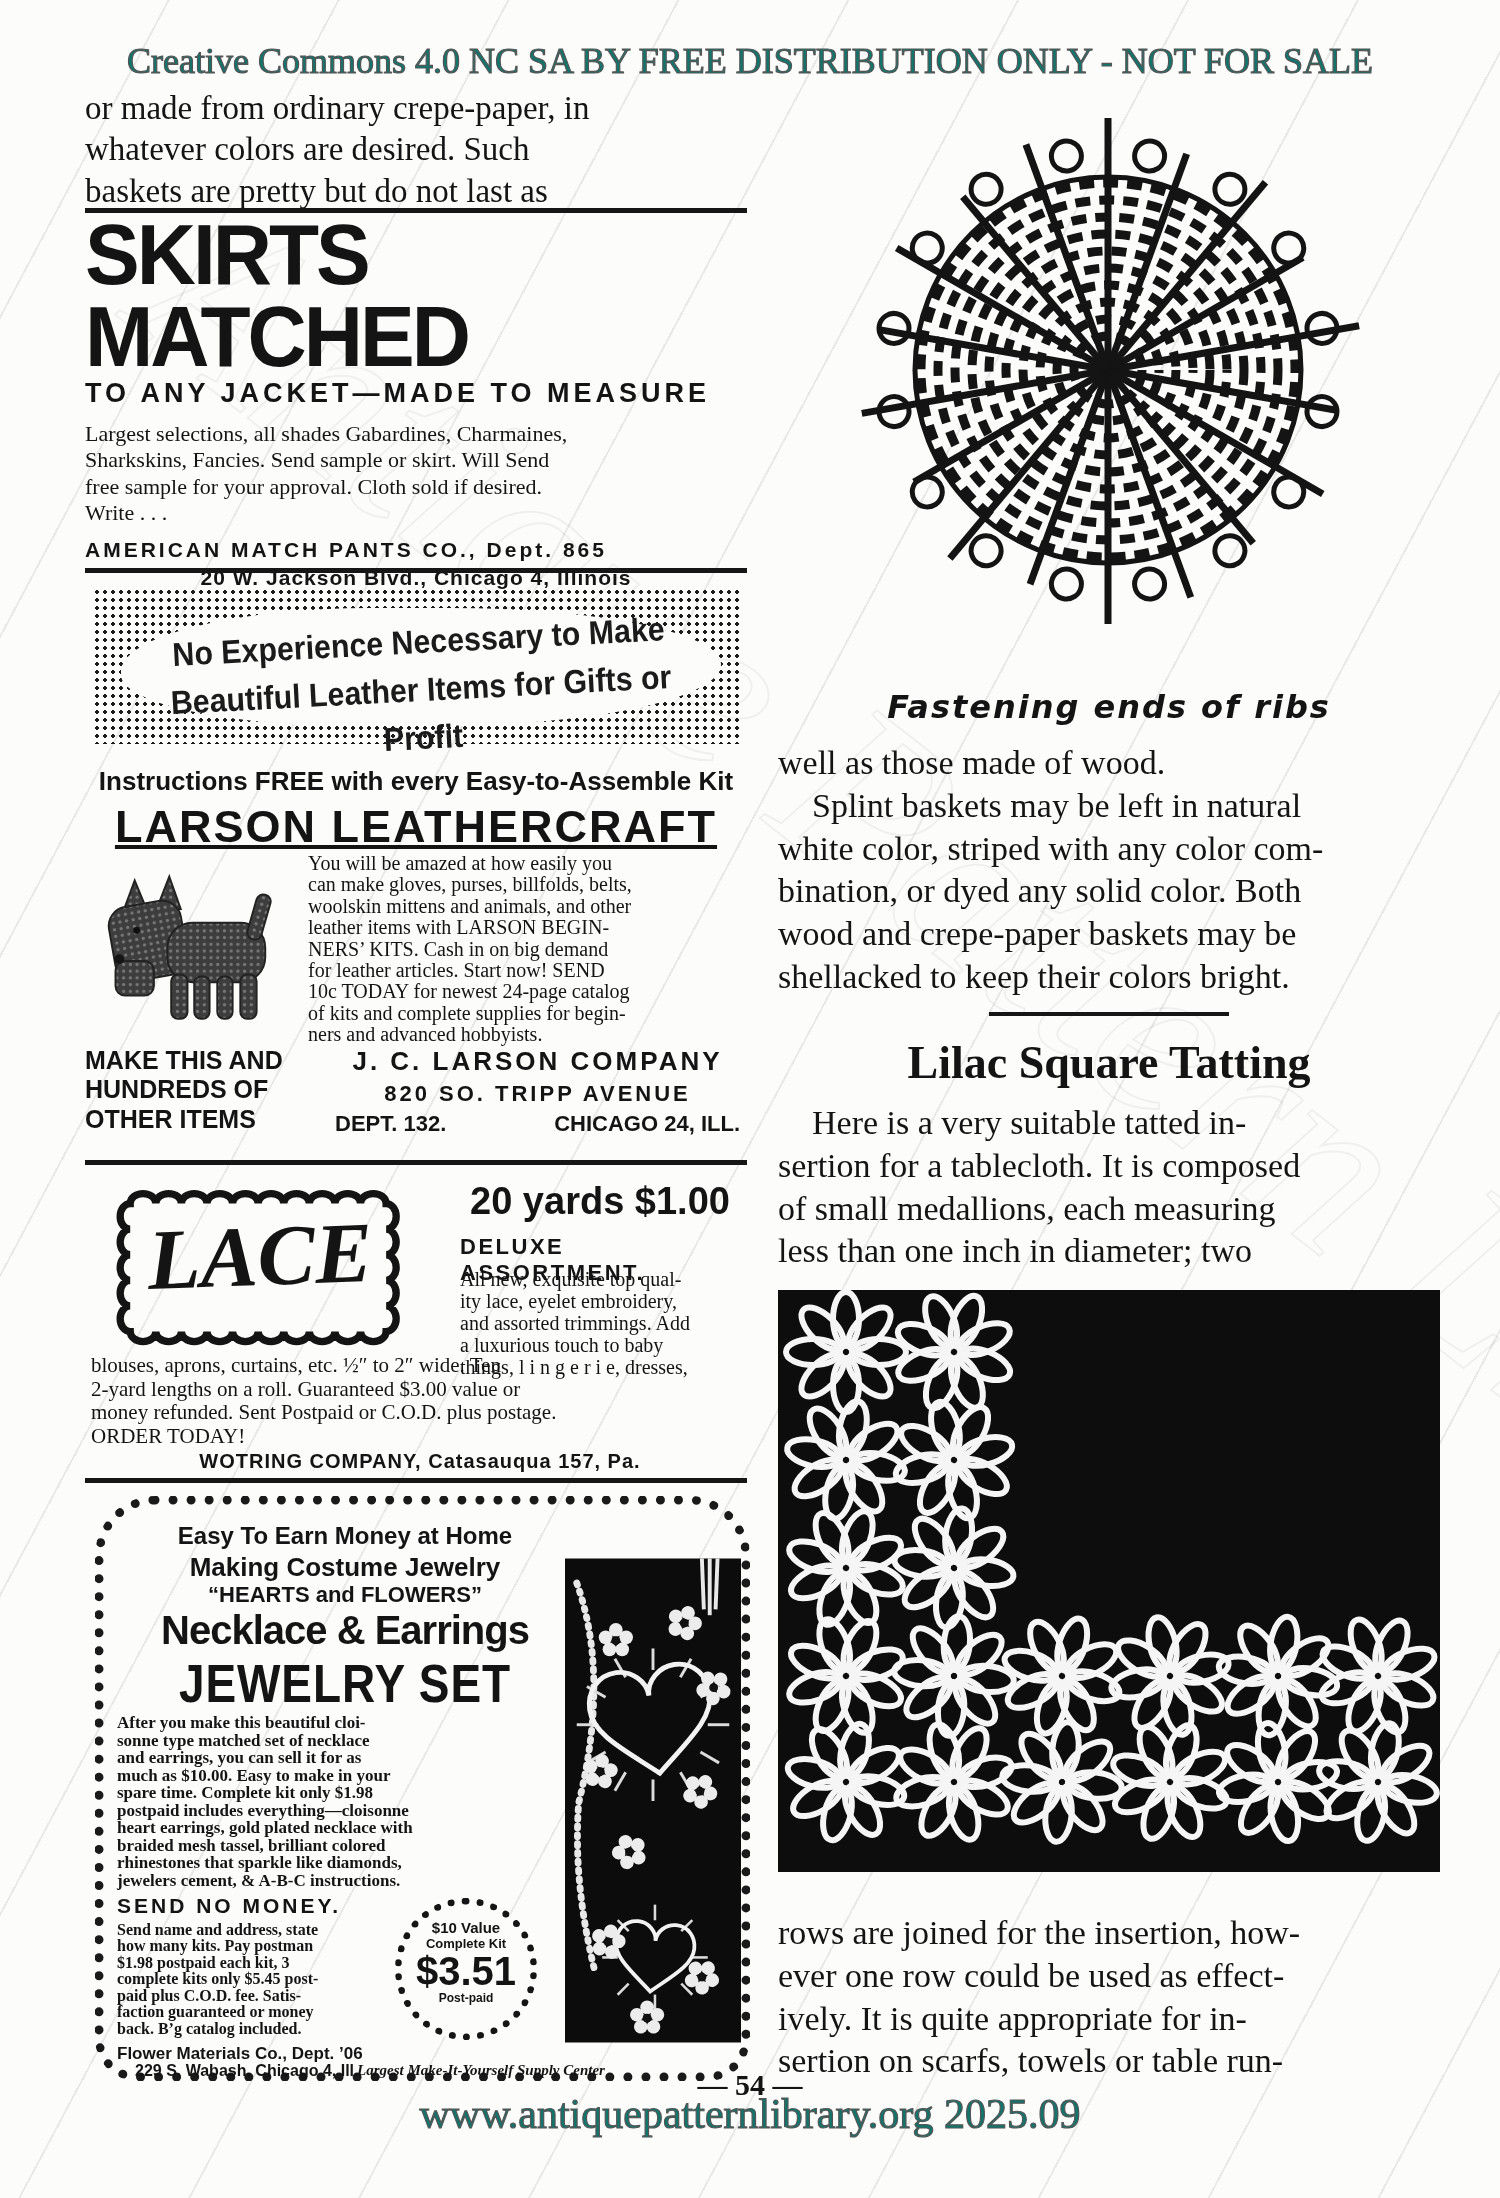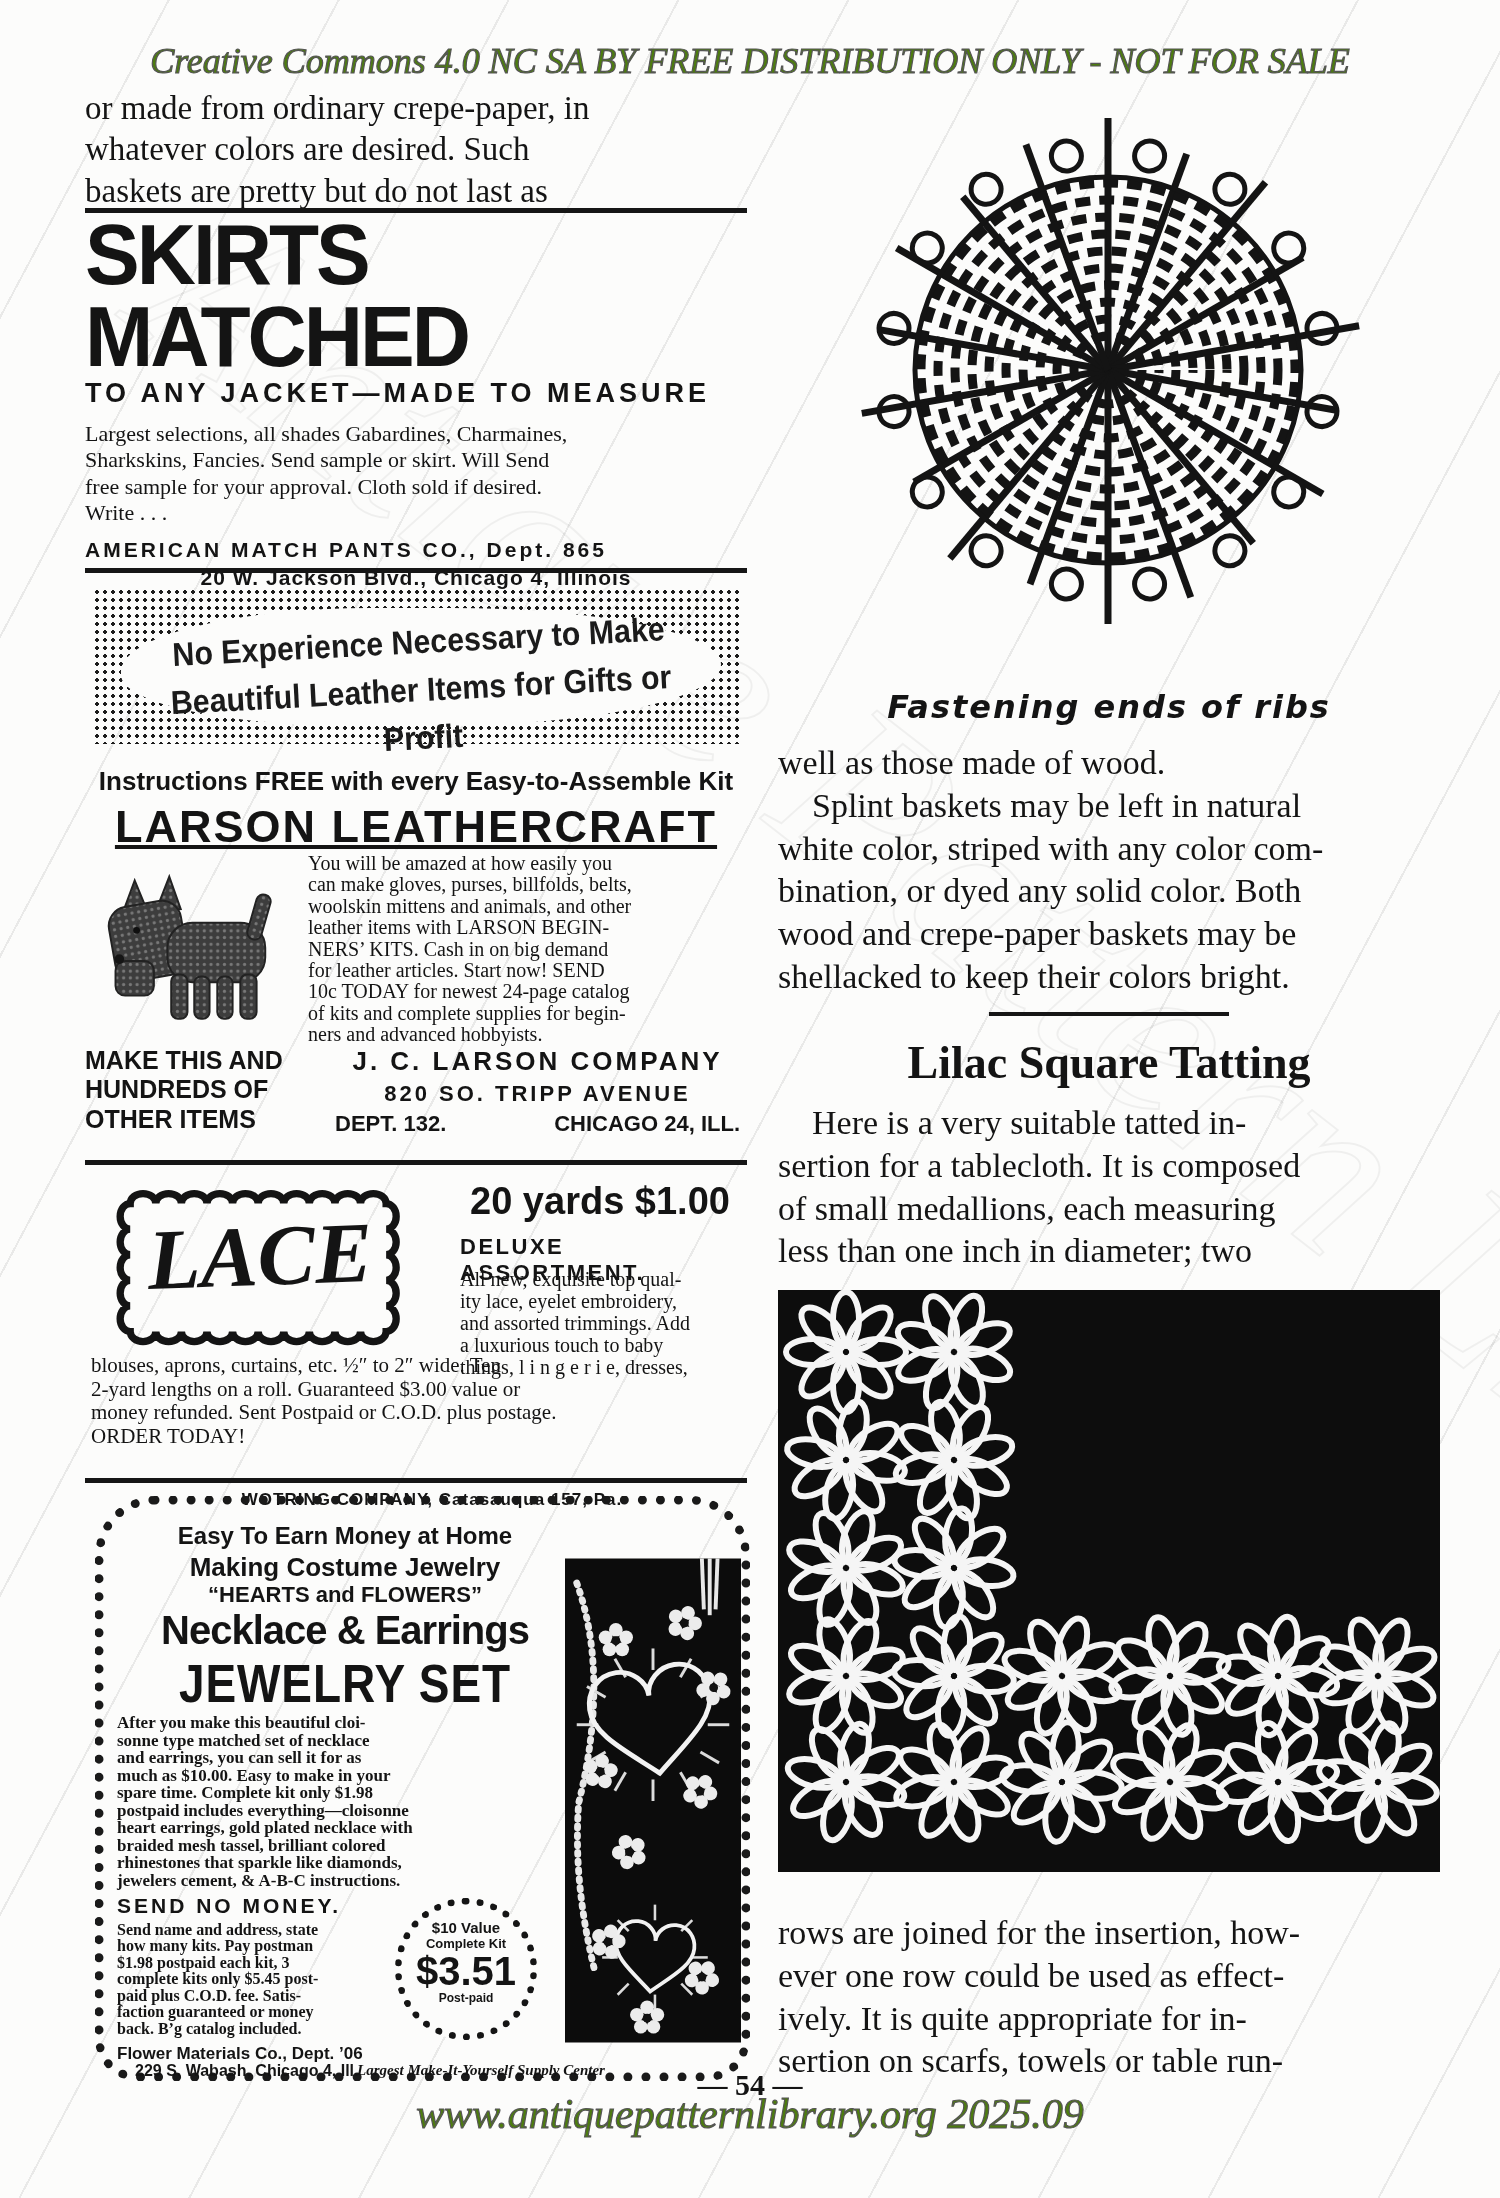--- a/index.html
+++ b/index.html
@@ -6,21 +6,21 @@
   .page{position:relative;width:1500px;height:2198px;background:#fcfcfb;overflow:hidden;
         font-family:"Liberation Serif",serif;color:#141414;}
   .page::before{content:"";position:absolute;inset:0;z-index:0;pointer-events:none;
         background:repeating-linear-gradient(118deg,rgba(0,0,0,0) 0 148px,rgba(0,0,0,0.075) 148px 150px);}
   .abs{position:absolute;}
   .sans{font-family:"Liberation Sans",sans-serif;}
   .b{font-weight:bold;}
   .c{text-align:center;}
   .pre{white-space:pre-line;}
   .rule{position:absolute;height:5px;background:#161616;}
-  .outlinetxt{font-style:italic;color:#4d7c0f;-webkit-text-stroke:1.2px #555;}
+  .outlinetxt{color:#0f766e;-webkit-text-stroke:1.2px #555;}
   .ghost{position:absolute;top:150px;left:260px;z-index:0;white-space:nowrap;
         transform:rotate(38deg);transform-origin:0 0;font:italic 240px "Liberation Serif",serif;
         color:transparent;-webkit-text-stroke:2px rgba(0,0,0,0.05);pointer-events:none;}
   .halftone{background-image:radial-gradient(circle,#1c1c1c 1.6px,rgba(0,0,0,0) 1.9px);background-size:8px 8px;}
   .blob{position:absolute;left:28px;right:20px;top:20px;bottom:18px;background:#fcfcfb;
         border-radius:48% 52% 55% 45% / 62% 55% 60% 50%;}
   .bannertext{position:absolute;left:30px;right:22px;top:30px;transform:rotate(-3deg) scaleX(.92);
         transform-origin:center;text-align:center;font-family:"Liberation Sans",sans-serif;
         font-weight:bold;font-size:33px;line-height:1.45;color:#1b1b1b;}
   .chainbox{position:absolute;inset:0;border:9px dotted #1a1a1a;border-radius:60px 60px 42px 42px;}
@@ -131,21 +131,21 @@
     <div class="abs sans b" style="top:62px;left:375px;width:290px;font-size:22px;letter-spacing:2.5px;">DELUXE ASSORTMENT.</div>
     <div class="abs pre" style="top:96px;left:375px;width:290px;font-size:20px;line-height:1.1;">All new, exquisite top qual-
 ity lace, eyelet embroidery,
 and assorted trimmings. Add
 a luxurious touch to baby
 things, l i n g e r i e, dresses,</div>
     <div class="abs pre" style="top:182px;left:6px;width:650px;font-size:21px;line-height:1.12;">blouses, aprons, curtains, etc. ½″ to 2″ wide. Ten
 2-yard lengths on a roll. Guaranteed $3.00 value or
 money refunded. Sent Postpaid or C.O.D. plus postage.
 ORDER TODAY!</div>
-    <div class="abs sans b c" style="top:278px;left:16px;width:662px;font-size:17px;letter-spacing:1px;margin-top:40px;">WOTRING COMPANY, Catasauqua 157, Pa.</div>
+    <div class="abs sans b c" style="top:278px;left:4px;width:662px;font-size:20px;letter-spacing:1px;">WOTRING COMPANY, Catasauqua 157, Pa.</div>
   </div>
 
   <div class="rule z1" style="top:1478px;left:85px;width:662px;"></div>
 
   <div class="abs z1" style="top:1496px;left:95px;width:655px;height:585px;">
     <div class="chainbox"></div>
     <div class="abs sans b c" style="top:26px;left:10px;width:480px;font-size:24px;">Easy To Earn Money at Home</div>
     <div class="abs sans b c" style="top:56px;left:10px;width:480px;font-size:26px;">Making Costume Jewelry</div>
     <div class="abs sans b c" style="top:86px;left:10px;width:480px;font-size:22px;">“HEARTS and FLOWERS”</div>
     <div class="abs sans b c" style="top:112px;left:10px;width:480px;font-size:40px;letter-spacing:-1px;">Necklace &amp; Earrings</div>

